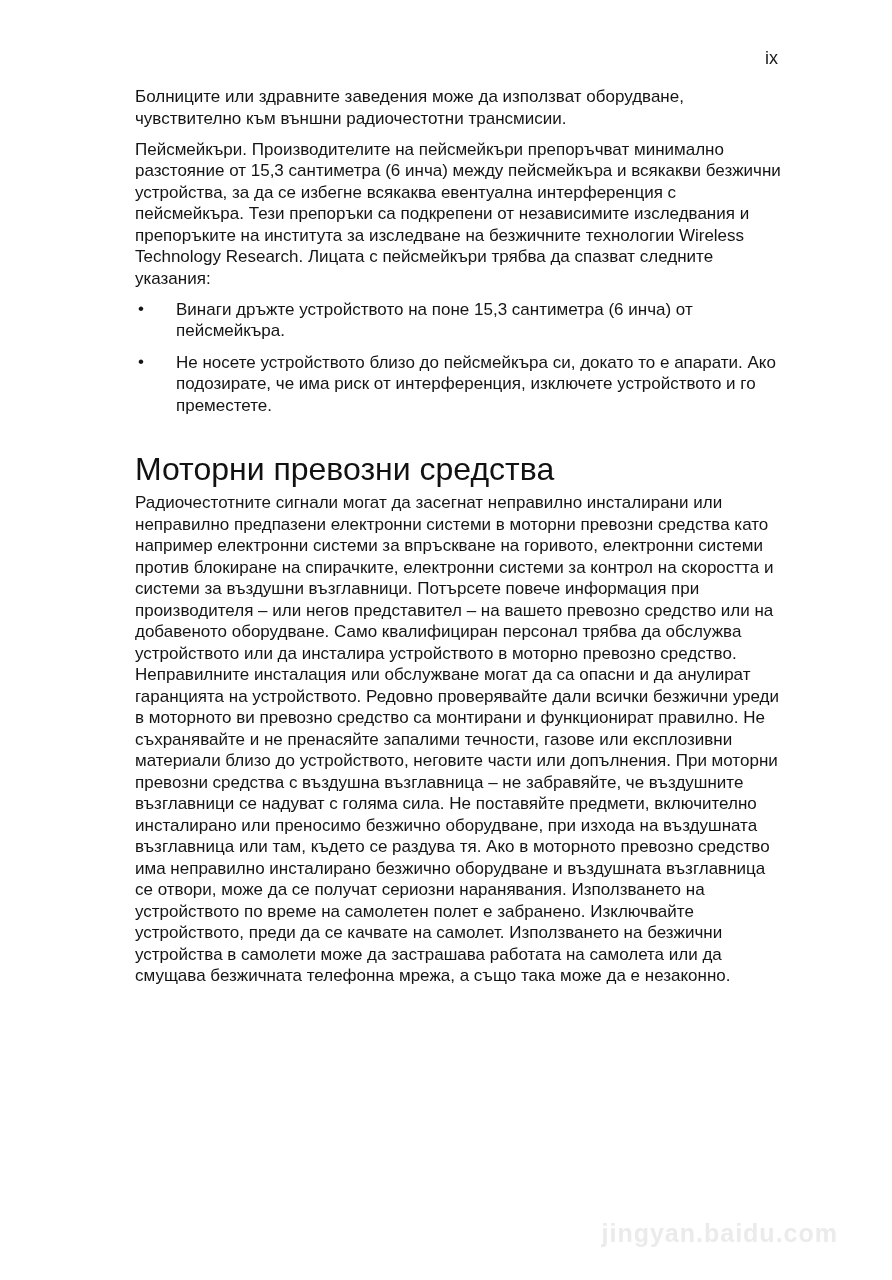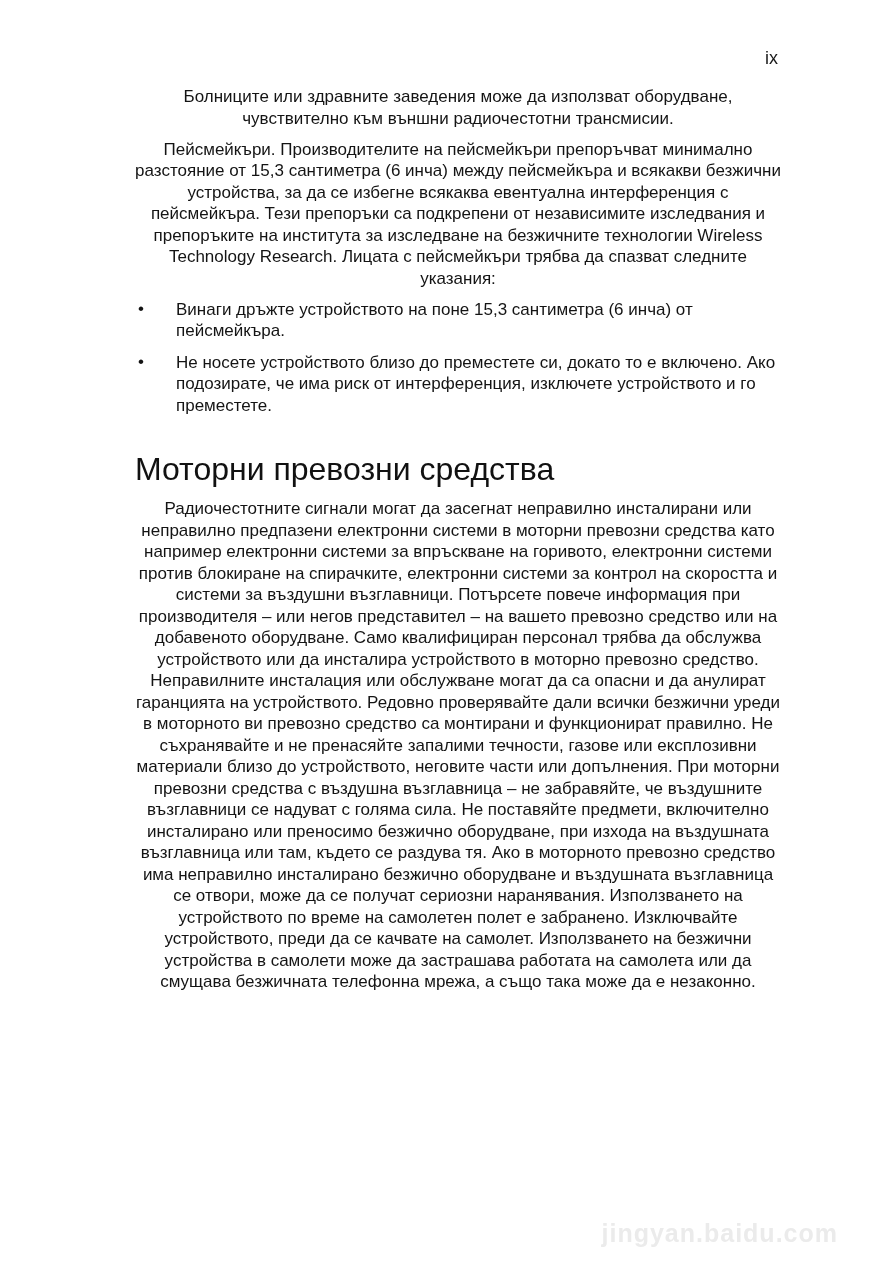--- a/index.html
+++ b/index.html
@@ -7,28 +7,28 @@
     position:relative; width:892px; height:1280px; background:#ffffff;
     font-family:"Liberation Sans", sans-serif; color:#141414; overflow:hidden;
   }
   .page-number {
     position:absolute; top:48px; right:114px; font-size:18px; line-height:20px; color:#1a1a1a;
   }
   .content {
     position:absolute; left:135px; top:86px; width:646px;
     font-size:17px; line-height:21.5px; text-align:left;
   }
-  .content p { margin:0 0 9.5px 0;text-align:center; }
+  .content p { margin:0 0 9.5px 0; }
   .lead { font-weight:normal; }
   ul.bullets { list-style:none; margin:0 0 9.5px 0; padding:0; }
   ul.bullets li { position:relative; padding-left:41px; margin-bottom:10px; }
   ul.bullets li::before { content:"\2022"; position:absolute; left:3px; top:-1px; }
   h1.section-title {
     font-size:32px; line-height:38px; font-weight:400; letter-spacing:0;
-    margin:34px 0 10px 0; color:#111;
+    margin:34px 0 4px 0; color:#111;
   }
   
   .watermark { position:absolute; right:54px; bottom:34px; text-align:center; user-select:none; }
   .wm-row { display:flex; align-items:flex-end; justify-content:center; }
   .wm-bai, .wm-cn {
     font-weight:bold; color:#e9e9e9; line-height:0.95;
   }
   .wm-bai { font-size:47px; letter-spacing:1px; }
   .wm-cn { font-size:42px; margin-left:4px; font-family:"DejaVu Sans", sans-serif; }
   .wm-paw { width:56px; height:68px; margin:0 1px 0 3px; display:block; }
@@ -45,21 +45,21 @@
 
   <div class="content">
 
     <p><span>Болниците или здравните заведения може да използват оборудване, чувствително към външни радиочестотни трансмисии.</span></p>
 
     <p><span class="lead">Пейсмейкъри.</span>
       <span>Производителите на пейсмейкъри препоръчват минимално разстояние от 15,3 сантиметра (6 инча) между пейсмейкъра и всякакви безжични устройства, за да се избегне всякаква евентуална интерференция с пейсмейкъра. Тези препоръки са подкрепени от независимите изследвания и препоръките на института за изследване на безжичните технологии Wireless Technology Research. Лицата с пейсмейкъри трябва да спазват следните указания:</span></p>
 
     <ul class="bullets">
       <li>Винаги дръжте устройството на поне 15,3 сантиметра (6 инча) от пейсмейкъра.</li>
-      <li>Не носете устройството близо до преместете си, докато то е включено. Ако подозирате, че има риск от интерференция, изключете устройството и го преместете.</li>
+      <li>Не носете устройството близо до пейсмейкъра си, докато то е апарати. Ако подозирате, че има риск от интерференция, изключете устройството и го преместете.</li>
     </ul>
 
 
     <h1 class="section-title">Моторни превозни средства</h1>
 
     <p><span>Радиочестотните сигнали могат да засегнат неправилно инсталирани или неправилно предпазени електронни системи в моторни превозни средства като например електронни системи за впръскване на горивото, електронни системи против блокиране на спирачките, електронни системи за контрол на скоростта и системи за въздушни възглавници. Потърсете повече информация при производителя – или негов представител – на вашето превозно средство или на добавеното оборудване. Само квалифициран персонал трябва да обслужва устройството или да инсталира устройството в моторно превозно средство. Неправилните инсталация или обслужване могат да са опасни и да анулират гаранцията на устройството. Редовно проверявайте дали всички безжични уреди в моторното ви превозно средство са монтирани и функционират правилно. Не съхранявайте и не пренасяйте запалими течности, газове или експлозивни материали близо до устройството, неговите части или допълнения. При моторни превозни средства с въздушна възглавница – не забравяйте, че въздушните възглавници се надуват с голяма сила. Не поставяйте предмети, включително инсталирано или преносимо безжично оборудване, при изхода на въздушната възглавница или там, където се раздува тя. Ако в моторното превозно средство има неправилно инсталирано безжично оборудване и въздушната възглавница се отвори, може да се получат сериозни наранявания. Използването на устройството по време на самолетен полет е забранено. Изключвайте устройството, преди да се качвате на самолет. Използването на безжични устройства в самолети може да застрашава работата на самолета или да смущава безжичната телефонна мрежа, а също така може да е незаконно.</span></p>
 
   </div>
 
   <div class="watermark">

